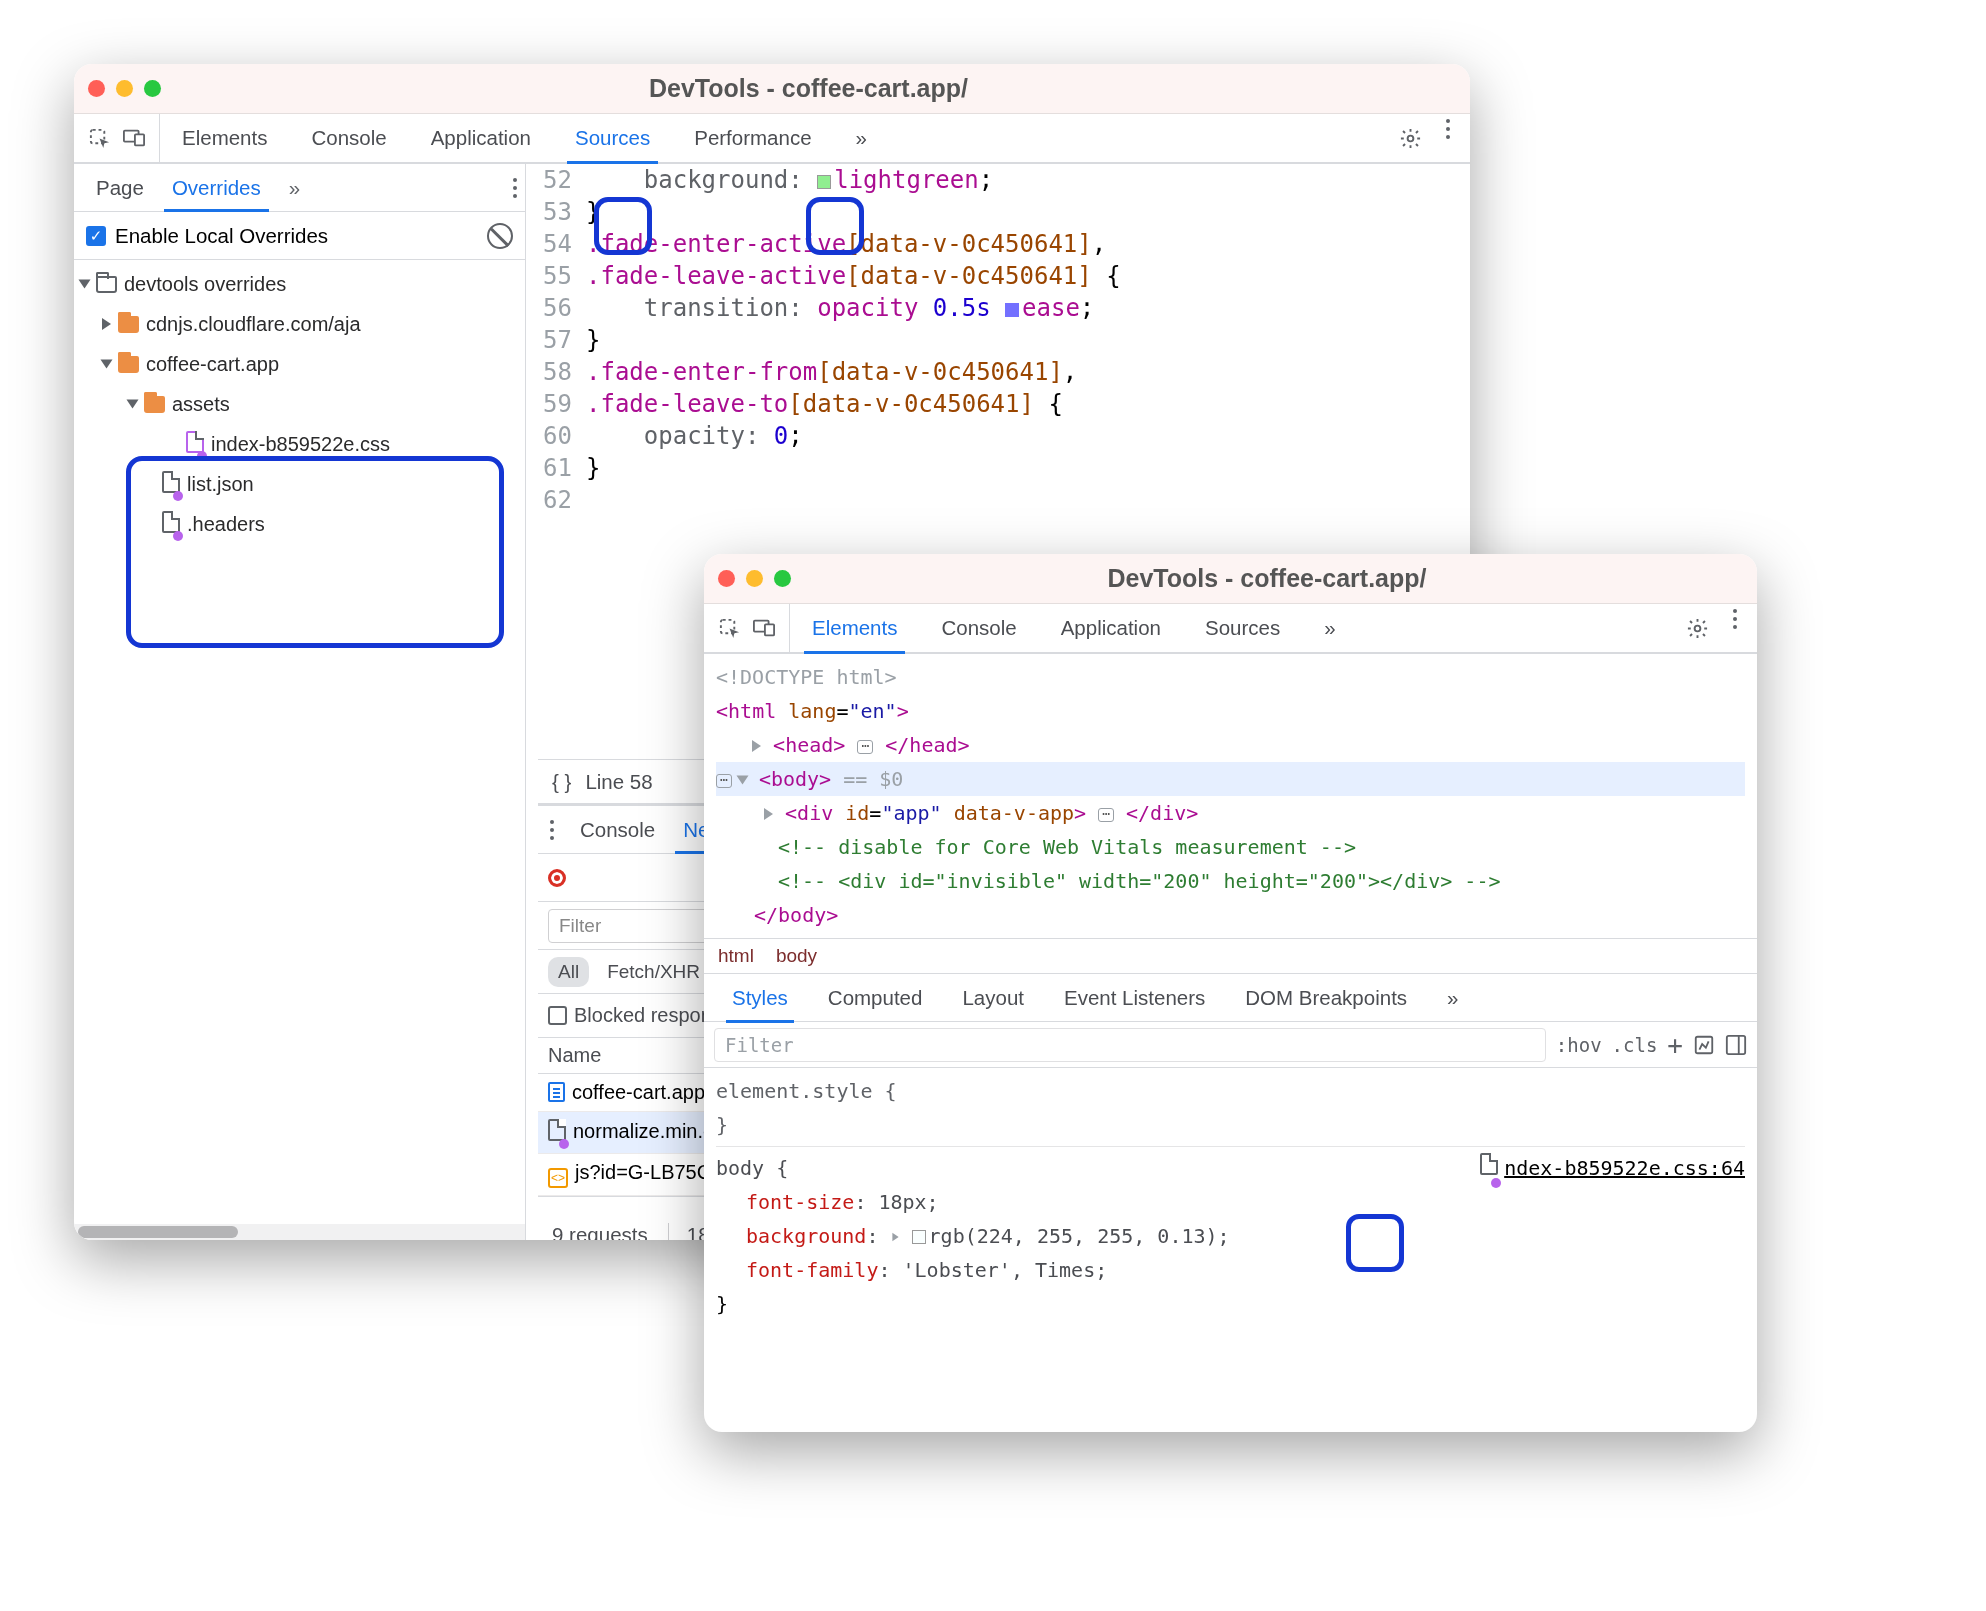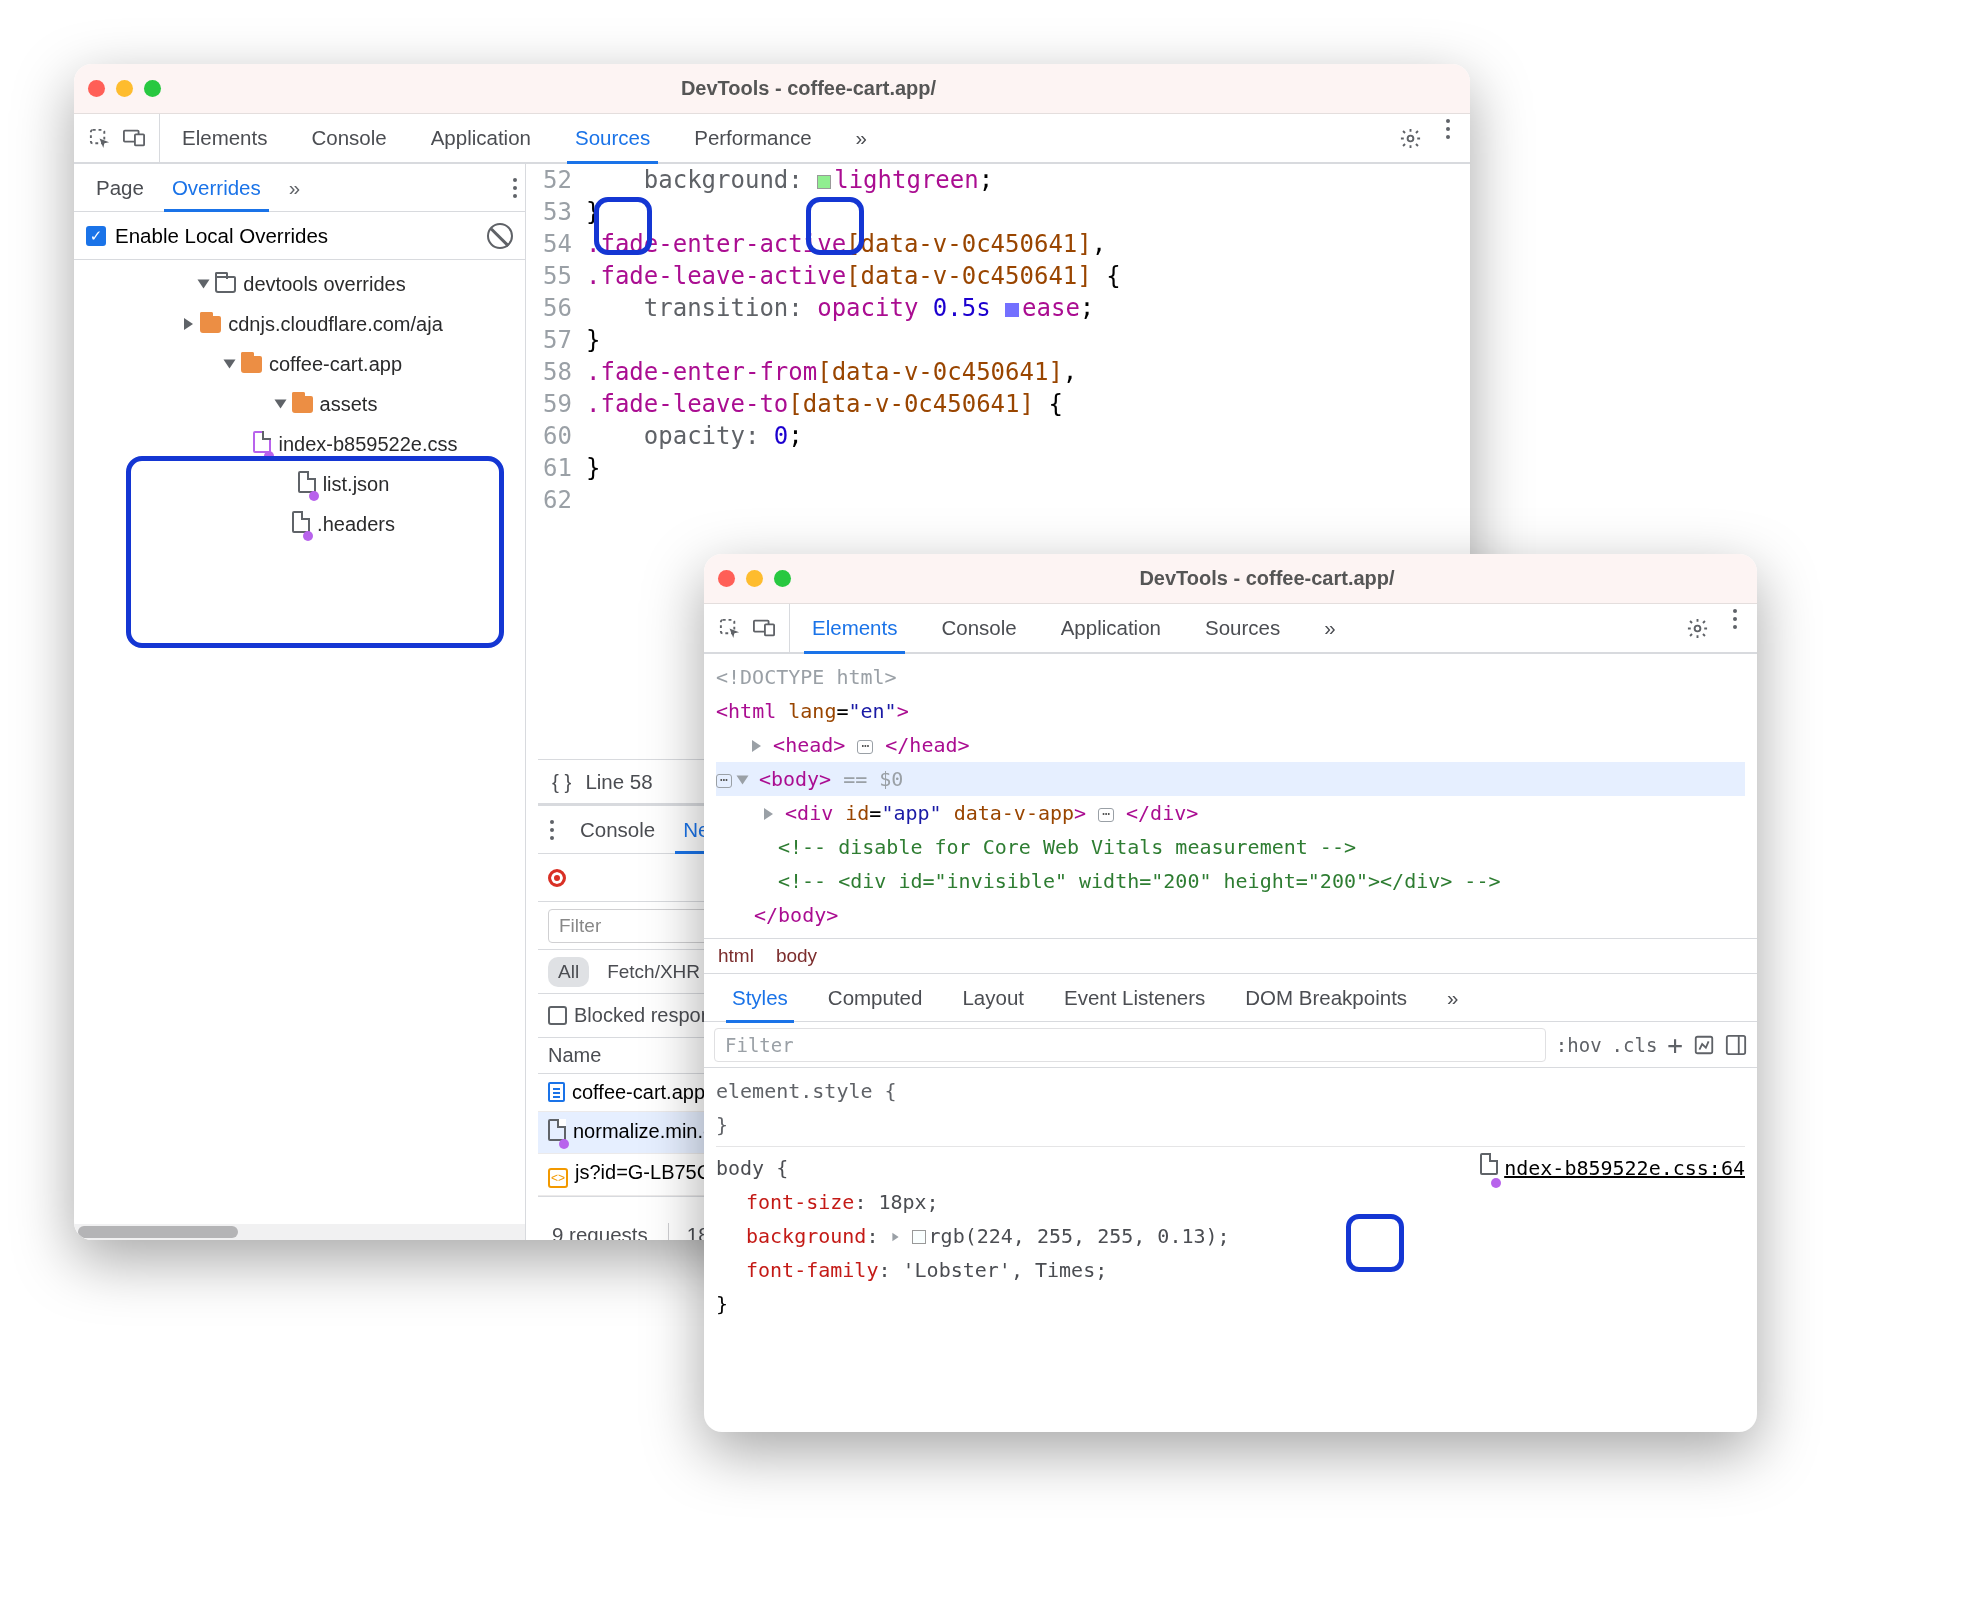--- a/index.html
+++ b/index.html
@@ -23,21 +23,21 @@
   #win2 { left: 704px; top: 554px; width: 1053px; height: 878px; }
   .titlebar {
     height: 50px; display:flex; align-items:center;
     background: #fdf4f3;
     border-bottom: 1px solid #e4dedd;
     padding: 0 14px;
   }
   .traffic { display:flex; gap:11px; align-items:center; }
   .dot { width:17px; height:17px; border-radius:50%; }
   .red{background:#ff5f57}.yellow{background:#febc2e}.green{background:#28c840}
-  .title { flex:1; text-align:center; font-weight:600; color:#555; font-size:20px; }
+  .title { flex:1; text-align:center; font-weight:600; color:#555; font-size:25px; }
 
   .tabbar {
     display:flex; align-items:center; height:50px;
     background:#fff;
     border-bottom:2px solid #d8dade;
     padding:0 8px;
   }
   .tab-icon-box{ display:flex; align-items:center; gap:12px; padding:0 14px 0 6px; border-right:1px solid #d8dade; height:100%; }
   .tabbar .tb { padding:0 22px; height:100%; display:flex; align-items:center; color:#4b4d52; cursor:pointer; position:relative; }
   .tabbar .tb.active { color:#1a73e8; }
@@ -50,21 +50,21 @@
   .more{ color:#5f6267; padding:0 14px;}
 
   .sources-body { display:flex; height: calc(100% - 50px - 50px); gap: 12px; }
   .sidebar { width: 452px; border-right:1px solid #d8dade; display:flex; flex-direction:column; }
   .side-header{ display:flex; align-items:center; height:48px; border-bottom:1px solid #d8dade; padding:0 8px;}
   .cbx{ width:20px;height:20px;border:2px solid #1a73e8;border-radius:3px;display:inline-flex;align-items:center;justify-content:center;margin-right:9px;background:#1a73e8;color:#fff;font-size:15px;}
   .circle-slash{ width:26px;height:26px;border:2.5px solid #5f6267;border-radius:50%;position:relative;display:inline-block;margin-left:auto;}
   .circle-slash::after{content:'';position:absolute;left:-1px;right:-1px;top:50%;height:2.5px;background:#5f6267;transform:rotate(45deg);transform-origin:center;}
 
   .tree { flex:1; overflow:auto; font-size:20px; color:#2b2b2c; padding-top:4px;}
-  .tree-row{display:flex;align-items:center;height:40px;padding-left:6px;gap:7px;white-space:nowrap;justify-content:center;}
+  .tree-row{display:flex;align-items:center;height:40px;padding-left:6px;gap:7px;white-space:nowrap;}
   .tri{display:inline-block;width:0;height:0;border-top:6px solid transparent;border-bottom:6px solid transparent;border-left:9px solid #5f6368;}
   .tri.down{transform:rotate(90deg);}
   .folder-icon{display:inline-flex;width:21px;height:17px;border:2px solid #5f6368;border-radius:2px 2px 3px 3px;position:relative;}
   .folder-icon::before{content:'';position:absolute;top:-6px;left:-2px;width:9px;height:5px;border:2px solid #5f6368;border-bottom:none;border-radius:2px 2px 0 0;}
   .folder-orange{background:#ec8e44;border-color:#ec8e44;}
   .folder-orange::before{background:#ec8e44;border-color:#ec8e44;}
   .file-icon{display:inline-flex;width:18px;height:22px;border:2px solid #5f6368;border-radius:2px;position:relative;}
   .file-icon::before{content:'';position:absolute;top:-2px;right:-2px;width:7px;height:7px;background:#fff;border-left:2px solid #5f6368;border-bottom:2px solid #5f6368;}
   .purple-dot{width:10px;height:10px;border-radius:50%;background:#b863ec;position:absolute;bottom:-3px;right:-3px;}
   .file-wrap{position:relative;display:inline-block;}

